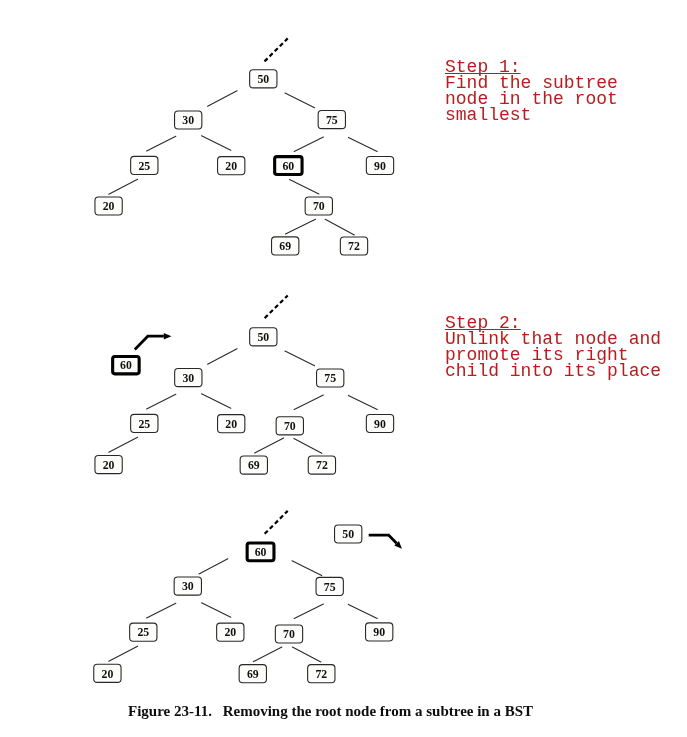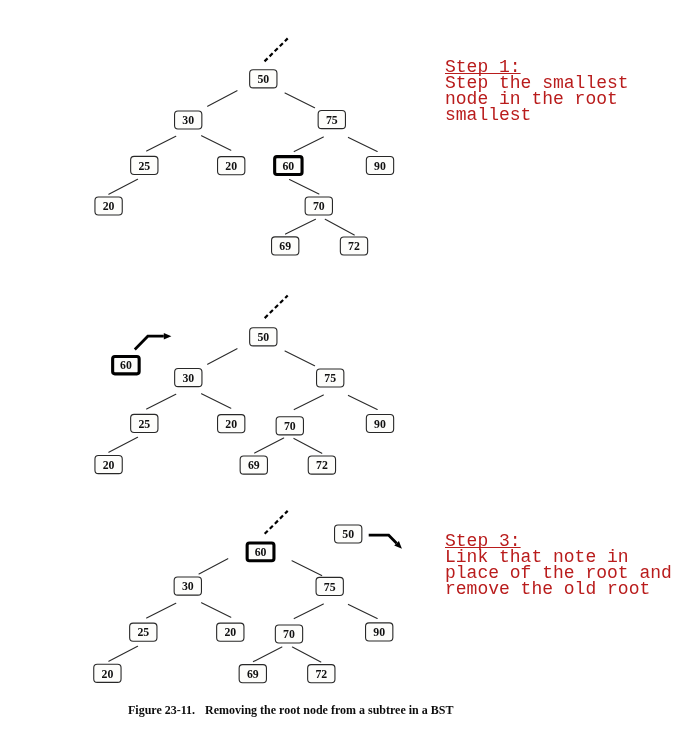--- a/index.html
+++ b/index.html
@@ -32,21 +32,21 @@
     color:#b91c1c;
     white-space:nowrap;
   }
   .step-title { text-decoration:underline; text-decoration-skip-ink:none;
                 text-underline-offset:1.2px; text-decoration-thickness:1px; }
   .caption-text { margin-left:7px; }
   .caption {
     position:absolute;
     font-family:"Liberation Serif", serif;
     font-weight:bold;
-    font-size:12px;
+    font-size:15.0px;
     color:#0d0d0d;
     white-space:nowrap;
   }
 </style>
 </head>
 <body>
 
 <div id="page">
 
   <svg id="figure-svg" width="687" height="737" viewBox="0 0 687 737">
@@ -224,31 +224,31 @@
         </g>
         <g>
           <path d="M 368.7 535.2 L 388.7 535.2 L 396.59 543.27" class="arrow-line"></path>
           <polygon points="401.90,548.70 394.23,545.57 398.95,540.96" class="arrow-head"></polygon>
         </g>
       </g>
     </svg>
 
   <div class="steptext" style="left:445px; top:60px">
     <div class="step-title">Step 1:</div>
-    <div>Step the smallest</div>
+    <div>Find the subtree</div>
     <div>node in the root</div>
     <div>smallest</div>
   </div>
 
-
-  <div class="steptext" style="left:445px; top:534px">
-    <div class="step-title">Step 3:</div>
-    <div>Link that note in</div>
-    <div>place of the root and</div>
-    <div>remove the old root</div>
+  <div class="steptext" style="left:445px; top:316px">
+    <div class="step-title">Step 2:</div>
+    <div>Unlink that node and</div>
+    <div>promote its right</div>
+    <div>child into its place</div>
   </div>
+
 
   <div class="caption" style="left:128px; top:703px">
     <span>Figure 23-11.</span>
     <span class="caption-text">Removing the root node from a subtree in a BST</span>
   </div>
 
 </div>
 
 </body></html>

